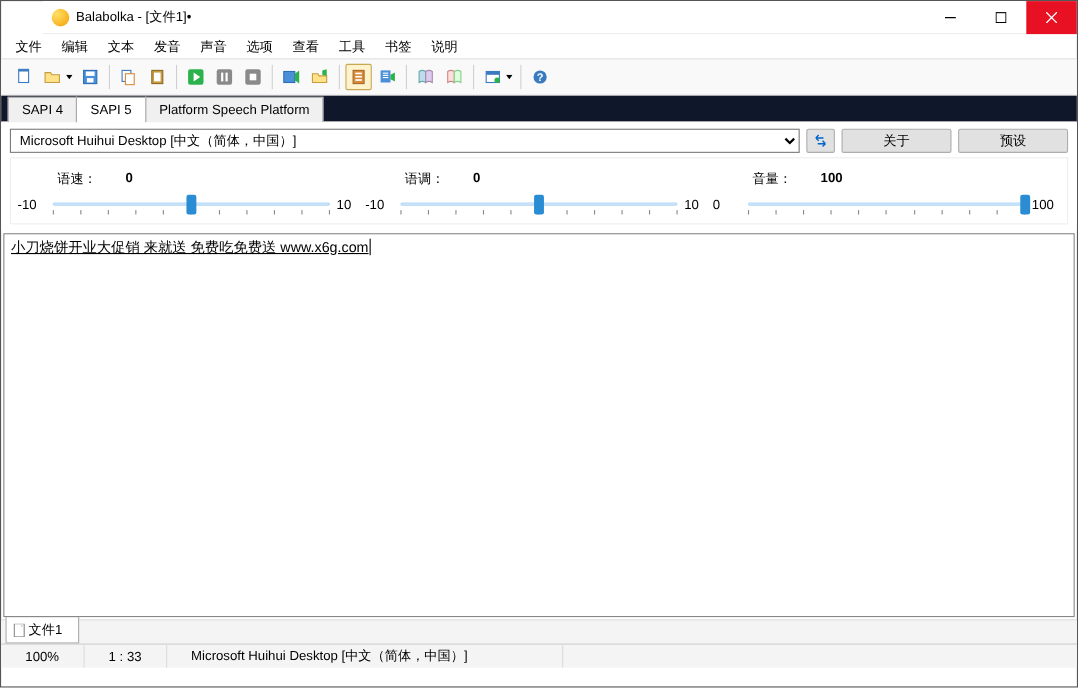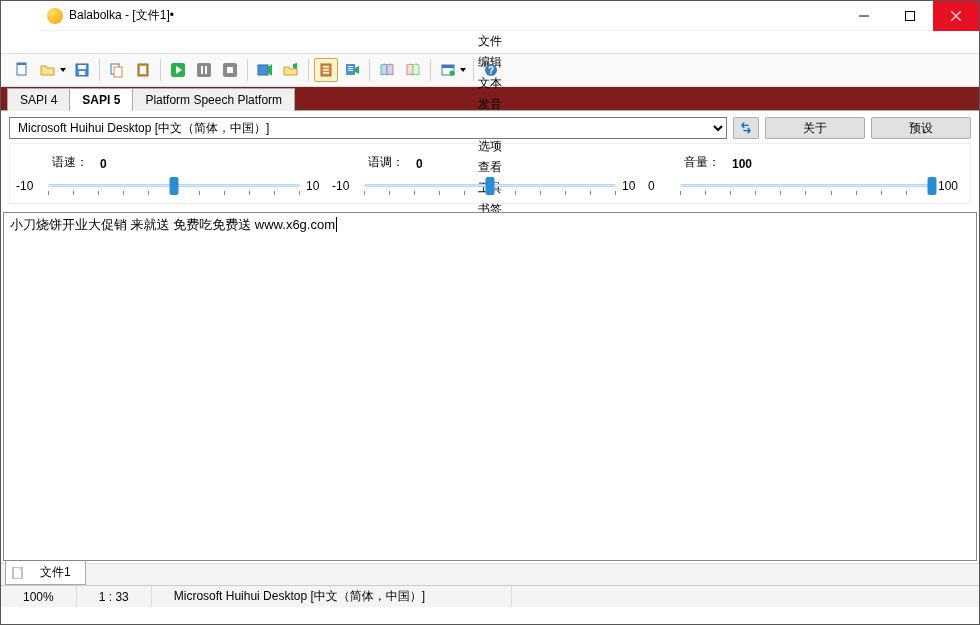--- a/index.html
+++ b/index.html
@@ -3,55 +3,55 @@
 <meta charset="utf-8">
 <style>
 * { box-sizing: border-box; margin: 0; padding: 0; }
 body { font-family: "Microsoft YaHei", "Segoe UI", sans-serif; font-size: 12px; background: #fff; overflow: hidden; width: 980px; height: 625px; border: 1px solid #555; }
 .titlebar { height: 30px; background: #fff; display: flex; align-items: center; border-bottom: 1px solid #eee; margin-left: 38px; }
 .titlebar .app-icon { width: 16px; height: 16px; margin: 0 6px 0 8px; background: radial-gradient(circle at 30% 30%, #ffe066, #f59f00); border-radius: 50%; position: relative; }
 .titlebar .title { flex: 1; font-size: 12px; color: #000; }
 .titlebar .winbtn { width: 46px; height: 30px; display: flex; align-items: center; justify-content: center; }
 .titlebar .winbtn.close { background: #e81123; }
 .titlebar .winbtn svg { width: 10px; height: 10px; }
-.menubar { height: 22px; display: flex; align-items: center; gap: 0; padding: 0 4px; flex-direction: column; }
+.menubar { height: 22px; display: flex; align-items: center; gap: 0; padding: 0 4px; }
 .menubar .mitem { padding: 2px 9px; font-size: 12px; color: #000; }
 .toolbar { height: 34px; display: flex; align-items: center; padding: 0 8px; gap: 0; border-top: 1px solid #e0e0e0; border-bottom: 1px solid #e0e0e0; background: #f9f9f9; }
 .toolbar .tbtn { width: 24px; height: 24px; display: flex; align-items: center; justify-content: center; border: 1px solid transparent; margin: 0 1px; border-radius: 2px; }
 .toolbar .tbtn.active { border-color: #c8a850; background: #fff3cd; }
 .toolbar .tbtn svg { width: 16px; height: 16px; }
 .toolbar .sep { width: 1px; height: 22px; background: #d0d0d0; margin: 0 4px; }
 .toolbar .dd { width: 8px; display: flex; align-items: center; justify-content: center; margin-left: -2px; margin-right: 2px;}
 .toolbar .dd svg { width: 6px; height: 4px; }
-.tabstrip { height: 24px; display: flex; align-items: flex-start; padding: 0 6px; border-bottom: 1px solid #aaa; background: #7f1d1d; }
+.tabstrip { height: 24px; display: flex; align-items: flex-start; padding: 0 6px; border-bottom: 1px solid #aaa; background: #0f172a; }
 .tabstrip .tab { padding: 4px 12px; border: 1px solid #aaa; border-bottom: none; background: #f0f0f0; margin-right: -1px; font-size: 12px; position: relative; top: 1px; }
-.tabstrip .tab.active { background: #fff; z-index: 2; font-weight: bold; }
+.tabstrip .tab.active { background: #fff; z-index: 2; }
 .voicepanel { background: #fff; padding: 6px 8px; }
 .voicerow { display: flex; align-items: center; gap: 6px; }
 .voicerow select { flex: 1; height: 22px; font-size: 12px; border: 1px solid #7a7a7a; padding: 0 4px; background: #fff; }
 .voicerow .swapbtn { width: 26px; height: 22px; border: 1px solid #adadad; background: #e1e1e1; display: flex; align-items: center; justify-content: center; border-radius: 2px; }
 .voicerow .pbtn { width: 100px; height: 22px; border: 1px solid #adadad; background: #e1e1e1; font-size: 12px; border-radius: 2px; }
 .sliders { padding: 10px 6px 6px 6px; margin-top: 4px; border: 1px solid #eee; }
 .sliders-inner { display: flex; gap: 0; }
 .sgroup { flex: 1; display: flex; flex-direction: column; }
-.sgroup .slabel { display: flex; gap: 12px; font-size: 12px; padding: 0 0 4px 36px; align-items: flex-end; }
+.sgroup .slabel { display: flex; gap: 26px; font-size: 12px; padding: 0 0 4px 36px; }
 .sgroup .slabel .sname { }
 .sgroup .slabel .sval { font-weight: bold; }
 .sgroup .srow { display: flex; align-items: center; gap: 6px; }
 .sgroup .srow .smin, .sgroup .srow .smax { font-size: 12px; width: 26px; text-align: left; }
 .sgroup .srow .track { flex: 1; height: 22px; position: relative; }
 .sgroup .srow .track .rail { position: absolute; top: 9px; left: 0; right: 0; height: 3px; background: #d6eaff; border: 1px solid #b3d7f5; border-radius: 2px; }
 .sgroup .srow .track .ticks { position: absolute; top: 16px; left: 0; right: 0; height: 4px; display: flex; justify-content: space-between; }
 .sgroup .srow .track .ticks i { width: 1px; height: 4px; background: #888; }
 .sgroup .srow .track .thumb { position: absolute; top: 2px; width: 9px; height: 18px; background: #2a8dd4; border-radius: 2px; transform: translateX(-50%); }
-.editor { position: relative; margin: 2px; border: 1px solid #888; background: #fff; height: 349px; overflow: hidden; }
+.editor { position: relative; margin: 2px; border: 1px solid #888; background: #fff; height: 349px; overflow: hidden; text-decoration: underline; }
 .editor .etext { padding: 4px 6px; font-size: 13px; white-space: pre-wrap; line-height: 1.3; }
 .editor .etext .caret { display: inline-block; width: 1px; height: 15px; background: #000; vertical-align: text-bottom; margin-left: 1px; }
 .doctabs { height: 22px; display: flex; align-items: flex-end; padding: 0 4px; background: #f4f4f4; border-top: 1px solid #ddd; }
-.doctabs .dtab { padding: 3px 14px 3px 6px; border: 1px solid #aaa; background: #fff; font-size: 12px; display: flex; align-items: center; gap: 16px; }
+.doctabs .dtab { padding: 3px 14px 3px 6px; border: 1px solid #aaa; background: #fff; font-size: 12px; display: flex; align-items: center; gap: 2px; }
 .doctabs .dtab .dicon { width: 12px; height: 12px; }
 .statusbar { height: 22px; display: flex; align-items: stretch; border-top: 1px solid #ccc; background: #f4f4f4; }
 .statusbar .scell { padding: 0 22px; display: flex; align-items: center; border-right: 1px solid #ddd; font-size: 12px; }
 .statusbar .scell.voice { flex: 0 0 360px; }
 .statusbar .scell.size { flex: 0 0 120px; }
 .statusbar .scell.last { flex: 1; border-right: none; }
 </style>
 </head>
 <body>
 

